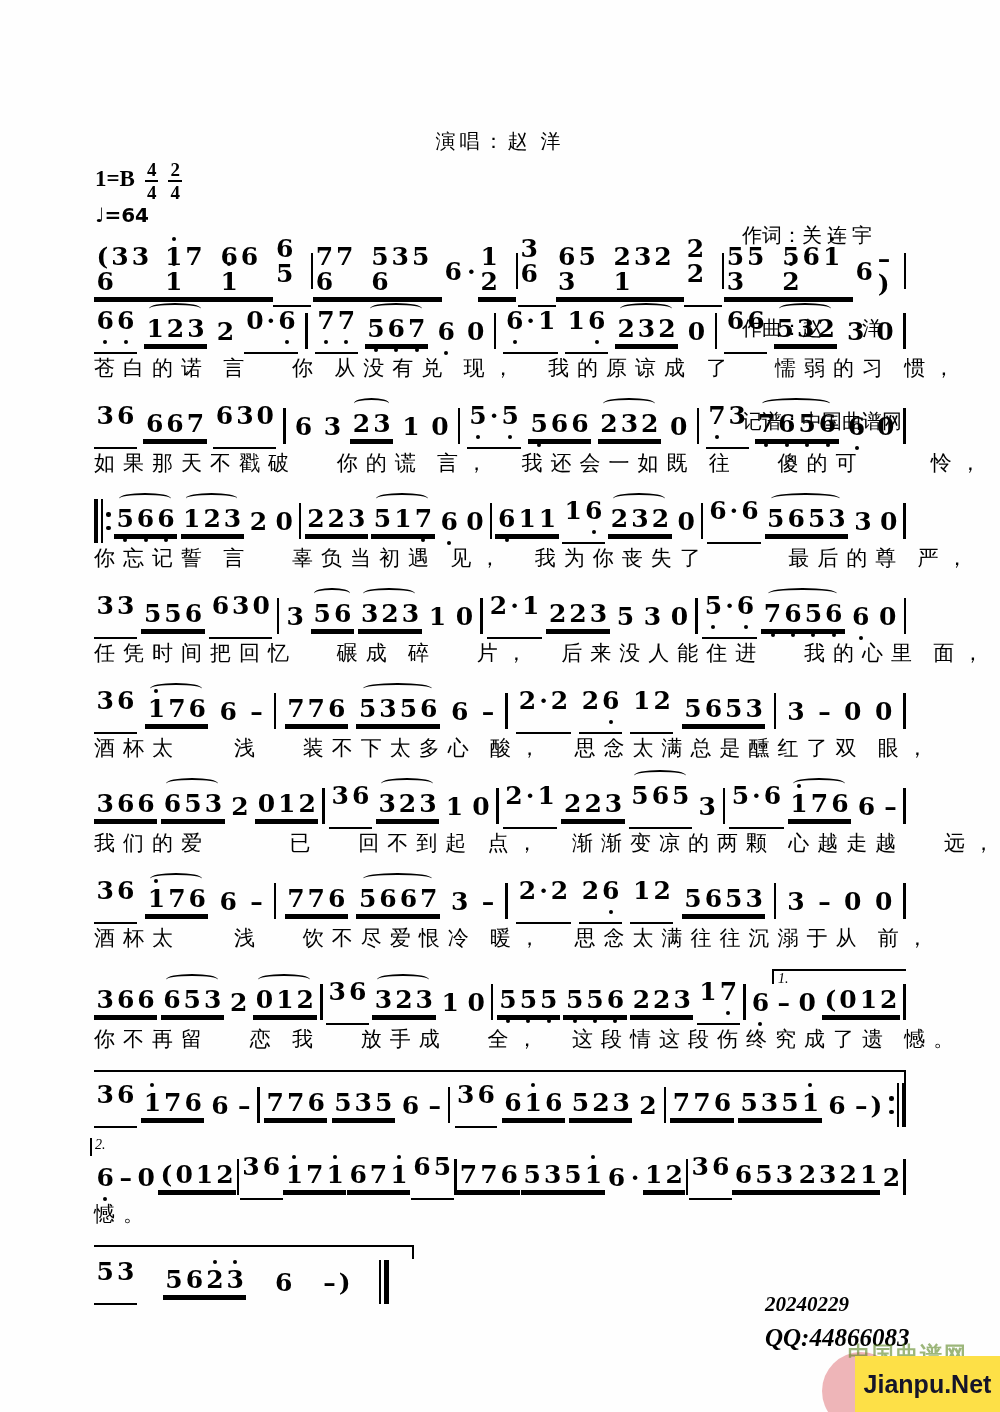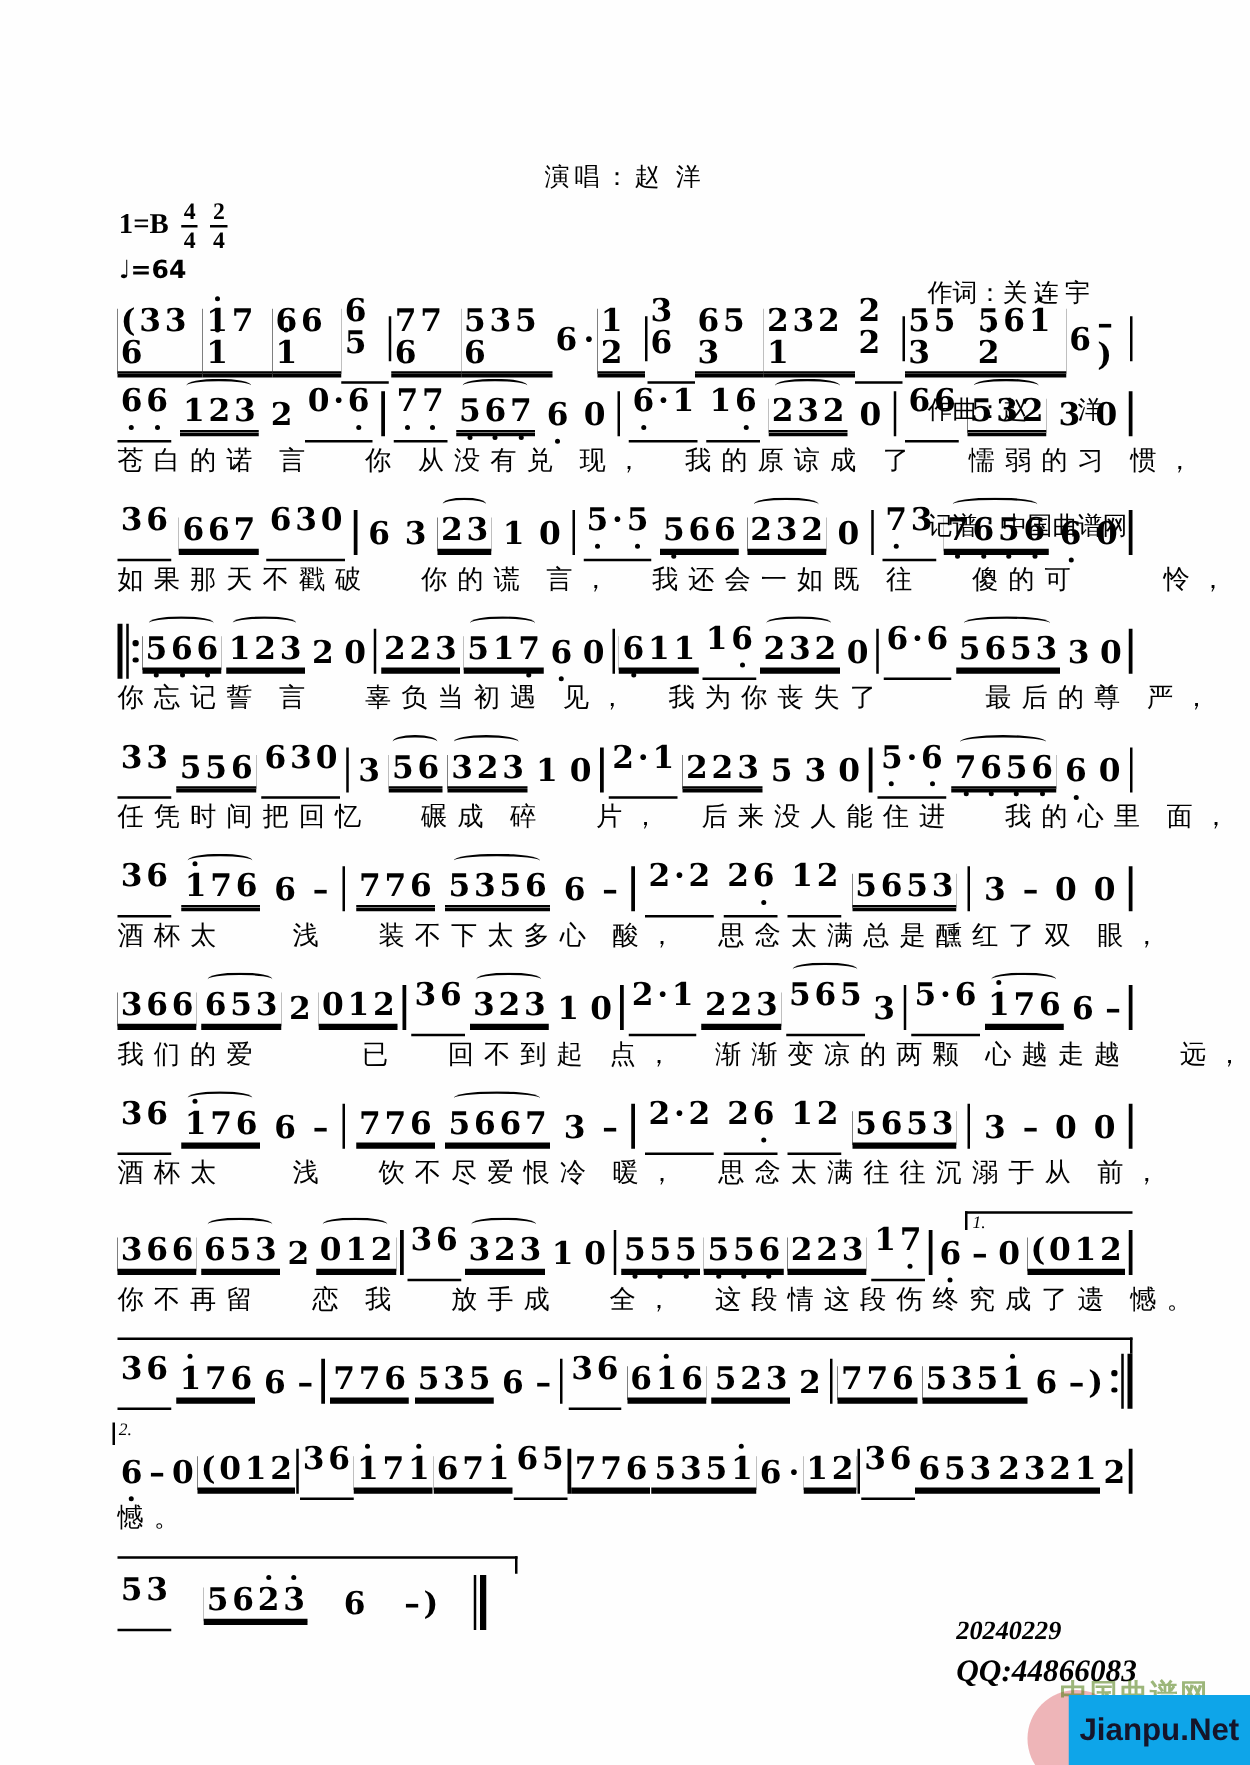--- a/index.html
+++ b/index.html
@@ -60,21 +60,21 @@
   .overline-partial{position:absolute;top:-4px;left:0;width:318px;height:12px;
              border-top:2px solid #000;border-right:2px solid #000;}
   
   .fdate{position:absolute;left:765px;top:1292px;font-size:21px;font-weight:bold;font-style:italic;}
   .fqq{position:absolute;left:765px;top:1324px;font-size:25px;font-weight:bold;font-style:italic;}
   .wm{position:absolute;right:0;bottom:0;width:230px;height:85px;}
   .wm .circle{position:absolute;right:100px;bottom:-18px;width:78px;height:78px;
               background:#eba8ac;border-radius:50%;opacity:.85;}
   .wm .ghost{position:absolute;right:2px;bottom:52px;font-size:22px;color:#4d7c0f;
              opacity:.55;font-weight:bold;letter-spacing:2px;white-space:nowrap;overflow:hidden;width:150px;height:20px;}
-  .wm .box{position:absolute;right:0;bottom:0;width:145px;height:56px;background:#0ea5e9;
+  .wm .box{position:absolute;right:0;bottom:0;width:145px;height:56px;background:#fde047;
            display:flex;align-items:center;justify-content:center;}
   .wm .box span{font-size:25px;font-weight:bold;color:#15152a;
                 font-family:"Liberation Sans","DejaVu Sans",sans-serif;}
 </style>
 </head>
 <body>
 
 <div class="page">
   <div class="subtitle">演唱：赵 洋</div>
 

